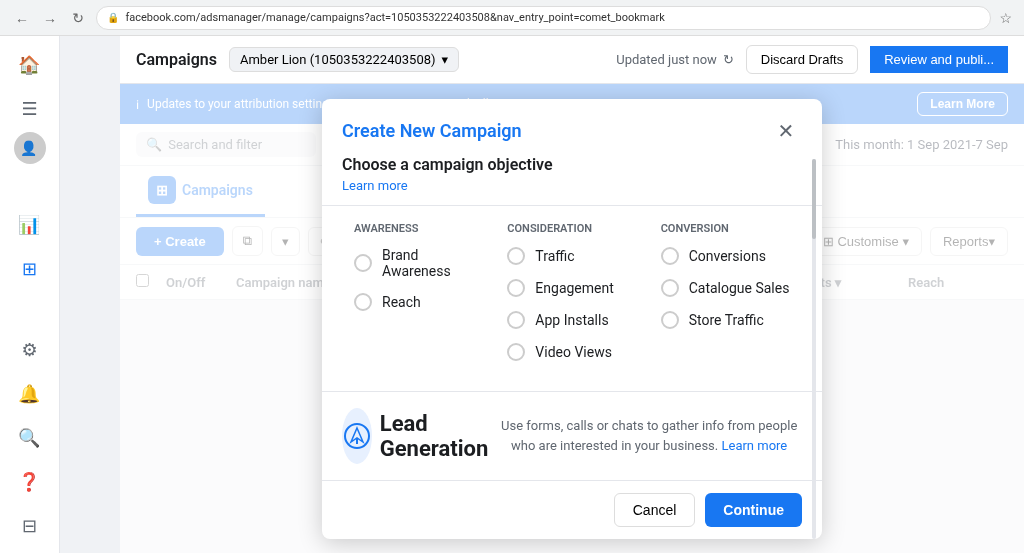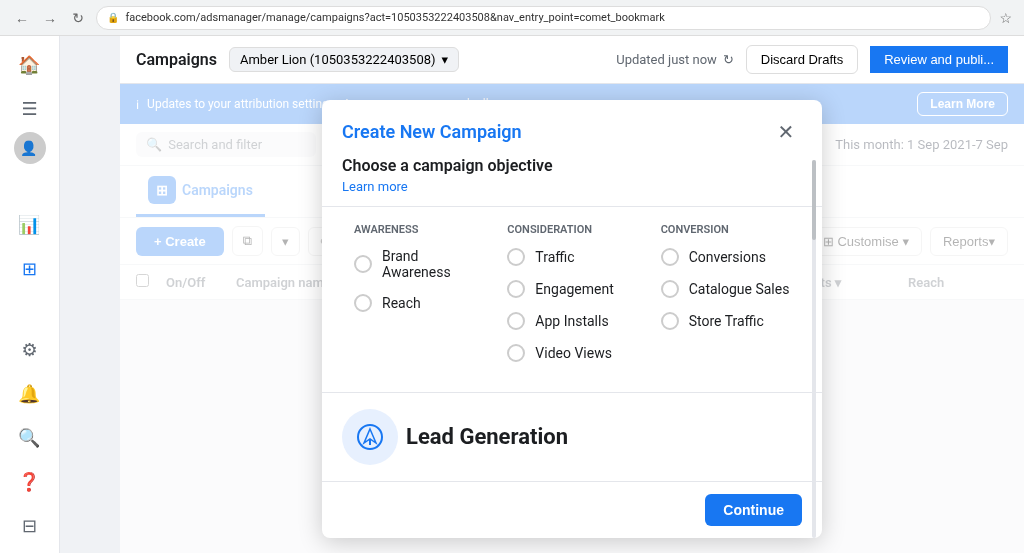--- a/index.html
+++ b/index.html
@@ -624,23 +624,28 @@
 
           <div class="lead-gen-section">
             <div class="lead-gen-icon">
               <svg width="28" height="28" viewBox="0 0 28 28" fill="none">
                 <circle cx="14" cy="14" r="12" stroke="#1877f2" stroke-width="2" fill="none"></circle>
                 <polygon points="14,6 20,20 14,16 8,20" stroke="#1877f2" stroke-width="1.5" fill="none"></polygon>
                 <line x1="14" y1="16" x2="14" y2="22" stroke="#1877f2" stroke-width="2"></line>
               </svg>
             </div>
             <div class="lead-gen-title">Lead Generation</div>
+            <div class="lead-gen-desc">
+              <span>Use forms, calls or chats to gather info from people who are interested in your business.</span>
+              <span class="lead-gen-link">Learn more</span>
+            </div>
           </div>
 
           <div class="modal-footer">
+            <button class="cancel-btn">Cancel</button>
             <button class="continue-btn">Continue</button>
           </div>
 
         </div>
       </div>
 
     </div>
   </div>
 </div>
 

